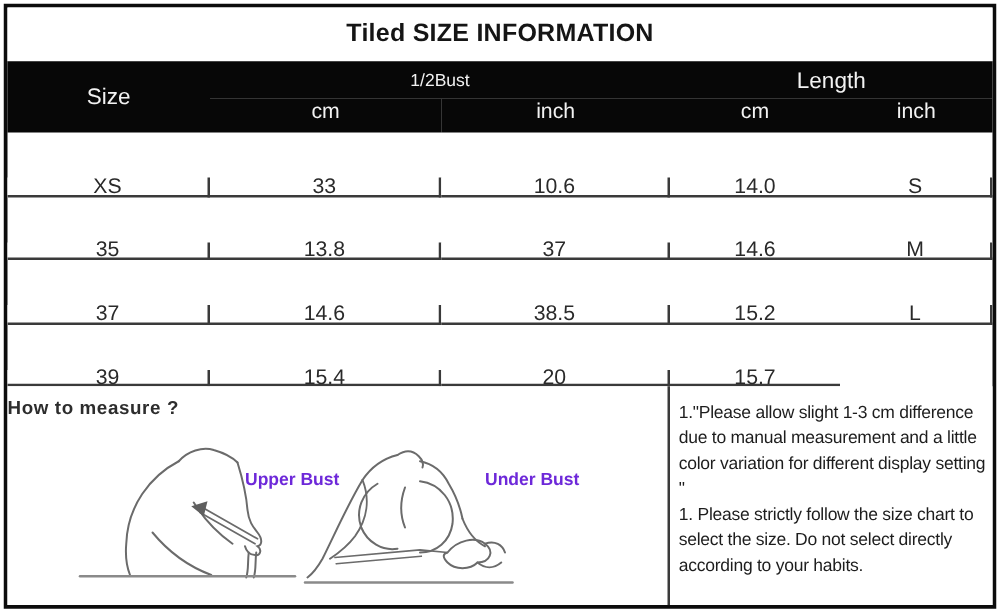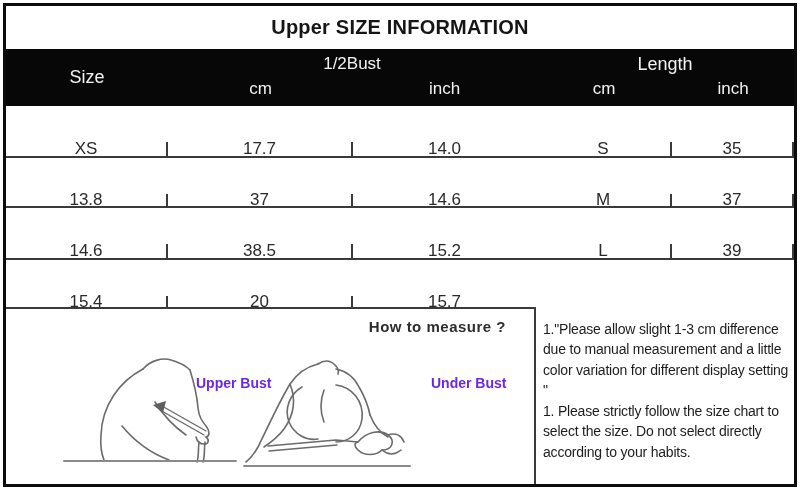--- a/index.html
+++ b/index.html
@@ -16,68 +16,69 @@
     grid-template-columns:162px 185px 183px 136px 122px;
     grid-template-rows:43px 30px 27px 52px 50px 52px 49px 175px;
   }
   .cell{display:flex;align-items:center;justify-content:center;box-sizing:border-box;background:#fff;}
   .title-row{
     grid-column:1 / 6;grid-row:1;
     font-size:20px;font-weight:600;letter-spacing:.2px;color:#151515;
   }
   .hdr{background:#070707;color:#f2f2f2;}
   .hdr-size{grid-column:1;grid-row:2 / 4;font-size:18px;}
-  .hdr-bust{grid-column:2 / 4;grid-row:2;font-size:17px;text-align:center;}
+  .hdr-bust{grid-column:2 / 4;grid-row:2;font-size:14px;text-align:center;}
   .hdr-length{grid-column:4 / 6;grid-row:2;font-size:18px;}
   .unit{grid-row:3;font-size:17px;align-items:flex-start;}
   .u1{grid-column:2;} .u2{grid-column:3;} .u3{grid-column:4;} .u4{grid-column:5;}
   .data{
     font-size:17px;color:#2a2a2a;
     border-bottom:2px solid #3a3a3a;border-right:2px solid #3a3a3a;margin-top:36px;
   }
   .data.lastcol{border-right:none;text-align:right;}
   .measure-cell{
     grid-column:1 / 4;grid-row:8;position:relative;background:#fff;
     border-right:2px solid #3a3a3a;box-sizing:border-box;
   }
   .notes-cell{
     grid-column:4 / 6;grid-row:8;background:#fff;box-sizing:border-box;
     padding:10px 4px 0 7px;font-size:14px;line-height:1.46;letter-spacing:-0.2px;color:#1d1d1d;
   }
   .notes-cell p{margin:0;}
   .measure-heading{
-    position:absolute;left:0;top:9px;width:500px;text-align:right;
+    position:absolute;left:0;top:9px;width:500px;text-align:left;
     font-size:15px;font-weight:bold;color:#2d2d2d;letter-spacing:.5px;
   }
   .fig-label{
     position:absolute;font-size:14px;font-weight:600;color:#6d28d9;white-space:nowrap;
   }
   .label-upper{left:190px;top:66px;}
-  .label-under{left:382px;top:66px;margin-left:43px;}
+  .label-under{left:382px;top:66px;}
   .measure-svg{position:absolute;left:0;top:0;}
 </style>
 </head>
 <body>
 
 <div class="canvas">
   <div class="frame">
     <div class="grid">
 
-      <div class="cell title-row">Upper SIZE INFORMATION</div>
+      <div class="cell title-row">Tiled SIZE INFORMATION</div>
 
       <div class="cell hdr hdr-size">Size</div>
       <div class="cell hdr hdr-bust">1/2Bust</div>
       <div class="cell hdr hdr-length">Length</div>
       <div class="cell hdr unit u1">cm</div>
       <div class="cell hdr unit u2">inch</div>
       <div class="cell hdr unit u3">cm</div>
       <div class="cell hdr unit u4">inch</div>
 
       <div class="cell data">XS</div>
-      <div class="cell data">17.7</div>
+      <div class="cell data">33</div>
+      <div class="cell data">10.6</div>
       <div class="cell data lastcol">14.0</div>
 
       <div class="cell data">S</div>
       <div class="cell data">35</div>
       <div class="cell data">13.8</div>
       <div class="cell data">37</div>
       <div class="cell data lastcol">14.6</div>
 
       <div class="cell data">M</div>
       <div class="cell data">37</div>

